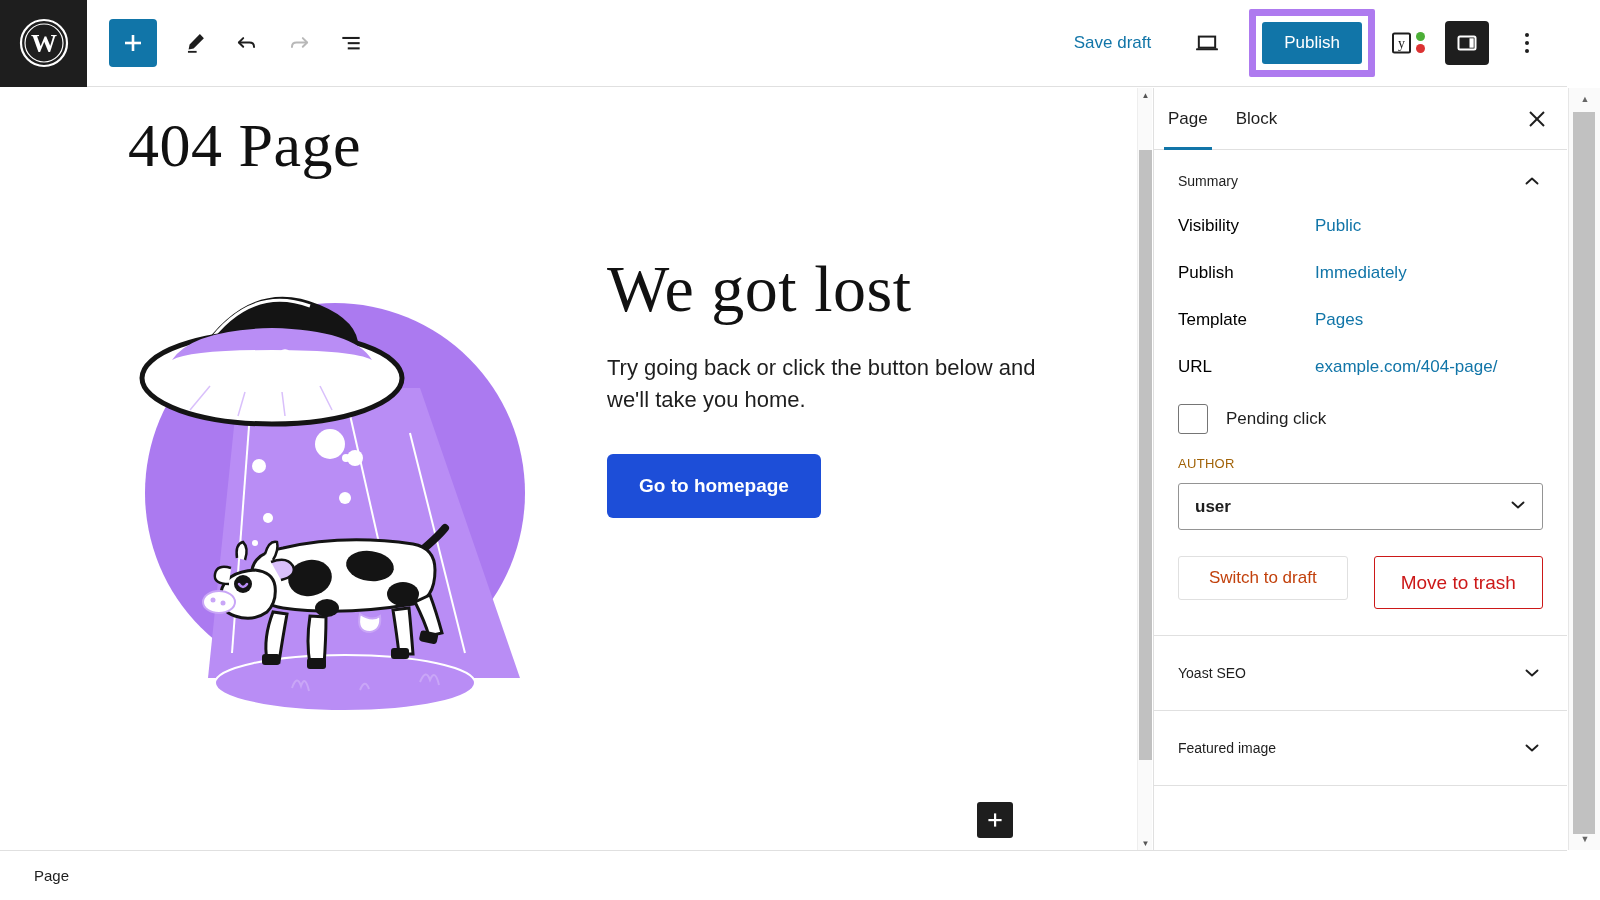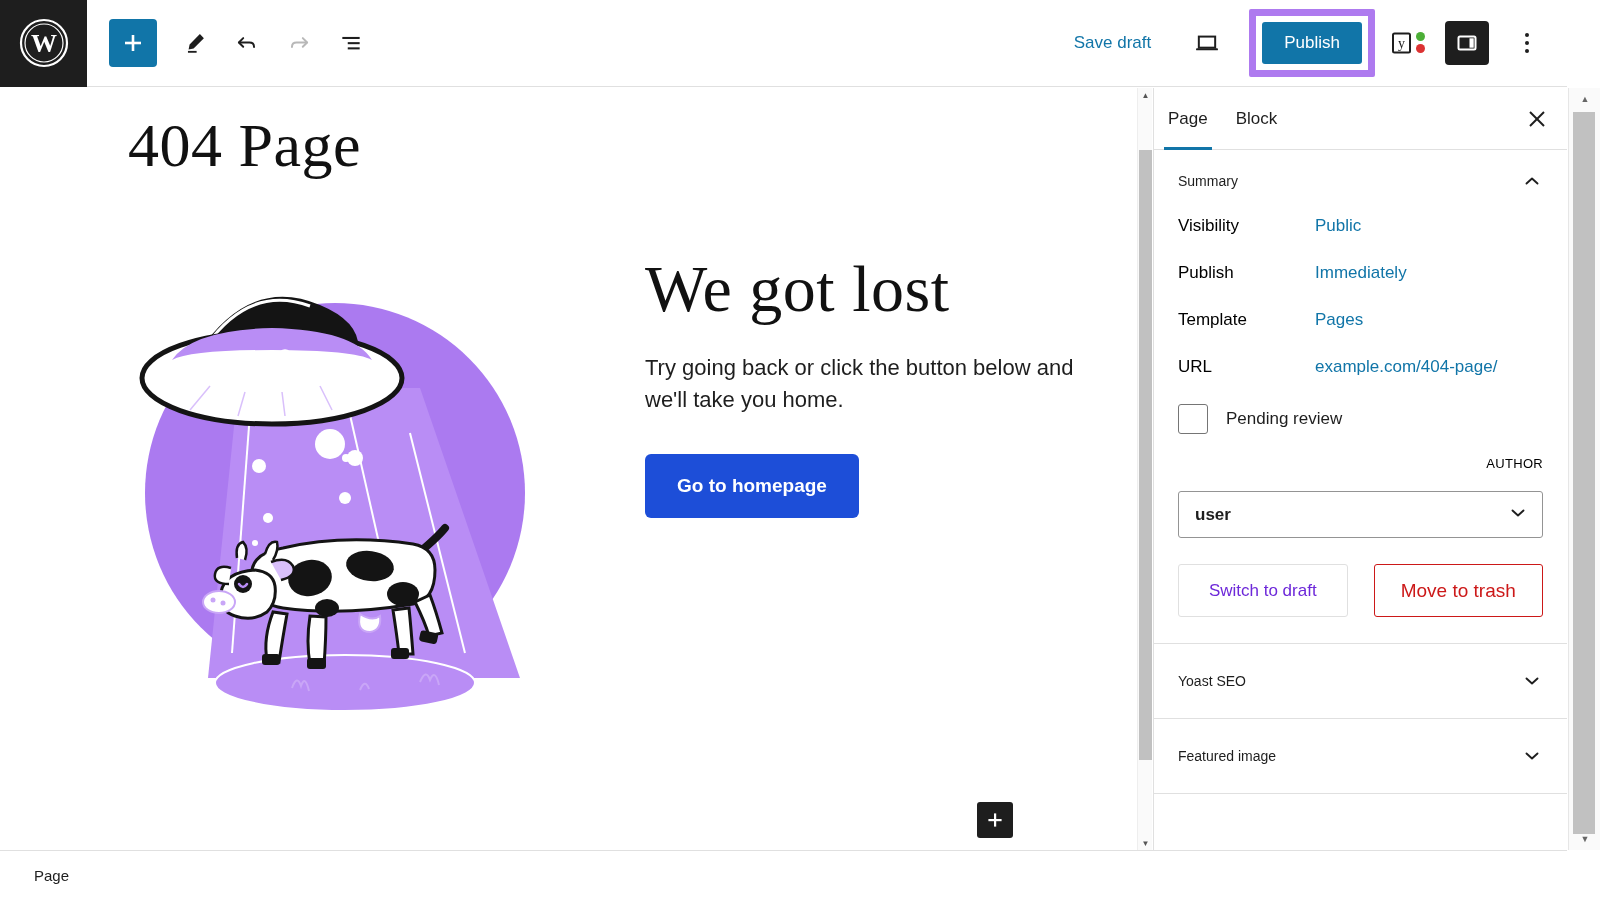--- a/index.html
+++ b/index.html
@@ -82,21 +82,21 @@
     background: #fff; overflow: hidden;
   }
   .page-title-h {
     position: absolute; left: 128px; top: 22px;
     font-family: "Liberation Serif", serif; font-size: 62px; color: #111;
     letter-spacing: 0.5px; font-weight: 400;
   }
 
   .illo { position: absolute; left: 120px; top: 170px; width: 440px; height: 460px; }
 
-  .right-col { position: absolute; left: 645px; top: 165px; width: 470px; }
+  .right-col { position: absolute; left: 607px; top: 165px; width: 470px; }
   .h-lost {
     font-family: "Liberation Serif", serif; font-size: 66px; color: #111;
     font-weight: 400; line-height: 1.08; letter-spacing: 0.5px;
   }
   .para {
     font-size: 22px; color: #1e1e1e; line-height: 1.45; margin-top: 30px;
   }
   .para2 { margin-top: 28px; }
   .home-btn {
     display: inline-block; margin-top: 38px; background: #1d4ed8; color: #fff;
@@ -159,35 +159,34 @@
   .srow .val { font-size: 17px; color: #1175a8; cursor: pointer; }
 
   .checkrow { display: flex; align-items: center; margin: 4px 0 22px 0; }
   .chk {
     width: 30px; height: 30px; border: 1px solid #757575; border-radius: 3px;
     background: #fff; cursor: pointer; flex: 0 0 30px;
   }
   .checkrow .ctext { font-size: 17px; color: #1e1e1e; margin-left: 18px; }
 
   .author-label {
-    font-size: 13px; letter-spacing: 0.3px; color: #000000; margin-bottom: 20px;
+    font-size: 13px; letter-spacing: 0.3px; color: #a16207; margin-bottom: 12px;
     text-transform: uppercase;
-    text-align: right;
   }
   .select-box {
     position: relative; height: 47px; border: 1px solid #949494; border-radius: 3px;
     display: flex; align-items: center; padding: 0 16px; cursor: pointer; background:#fff;font-weight:bold;
   }
   .select-box .sv { font-size: 17px; color: #1e1e1e; }
   .select-box .sc { position: absolute; right: 14px; top: 50%; transform: translateY(-50%); }
 
   .btn-row { display: flex; gap: 26px; margin-top: 26px; padding-bottom: 26px; }
   .btn-draft {
-    flex: 1 1 0; height: 53px; border: 1px solid #e0e0e0; background: #fff;
-    color: #6d28d9; font-size: 17px; border-radius: 3px; cursor: pointer;
+    flex: 1 1 0; height: 44px; border: 1px solid #e0e0e0; background: #fff;
+    color: #c2410c; font-size: 17px; border-radius: 3px; cursor: pointer;
     font-family: inherit;
   }
   .btn-trash {
     flex: 1 1 0; height: 53px; border: 1px solid #cc1818; background: #fff;
     color: #cc1818; font-size: 19px; border-radius: 3px; cursor: pointer;
     font-family: inherit;
   }
   .divider { height: 1px; background: #e0e0e0; }
   .collapsed-panel {
     display: flex; align-items: center; justify-content: space-between;
@@ -463,21 +462,21 @@
         <span class="val">Pages</span>
       </div>
 
       <div class="srow">
         <span class="lbl">URL</span>
         <span class="val">example.com/404-page/</span>
       </div>
 
       <div class="checkrow">
         <span class="chk"></span>
-        <span class="ctext">Pending review</span>
+        <span class="ctext">Pending click</span>
       </div>
 
       <div class="author-label">AUTHOR</div>
 
       <div class="select-box">
         <span class="sv">user</span>
         <span class="sc">
           <svg width="20" height="20" viewBox="0 0 20 20">
             <path d="M4.5 7.5L10 12.5l5.5-5" fill="none" stroke="#1e1e1e" stroke-width="1.9" stroke-linecap="round" stroke-linejoin="round"></path>
           </svg>

